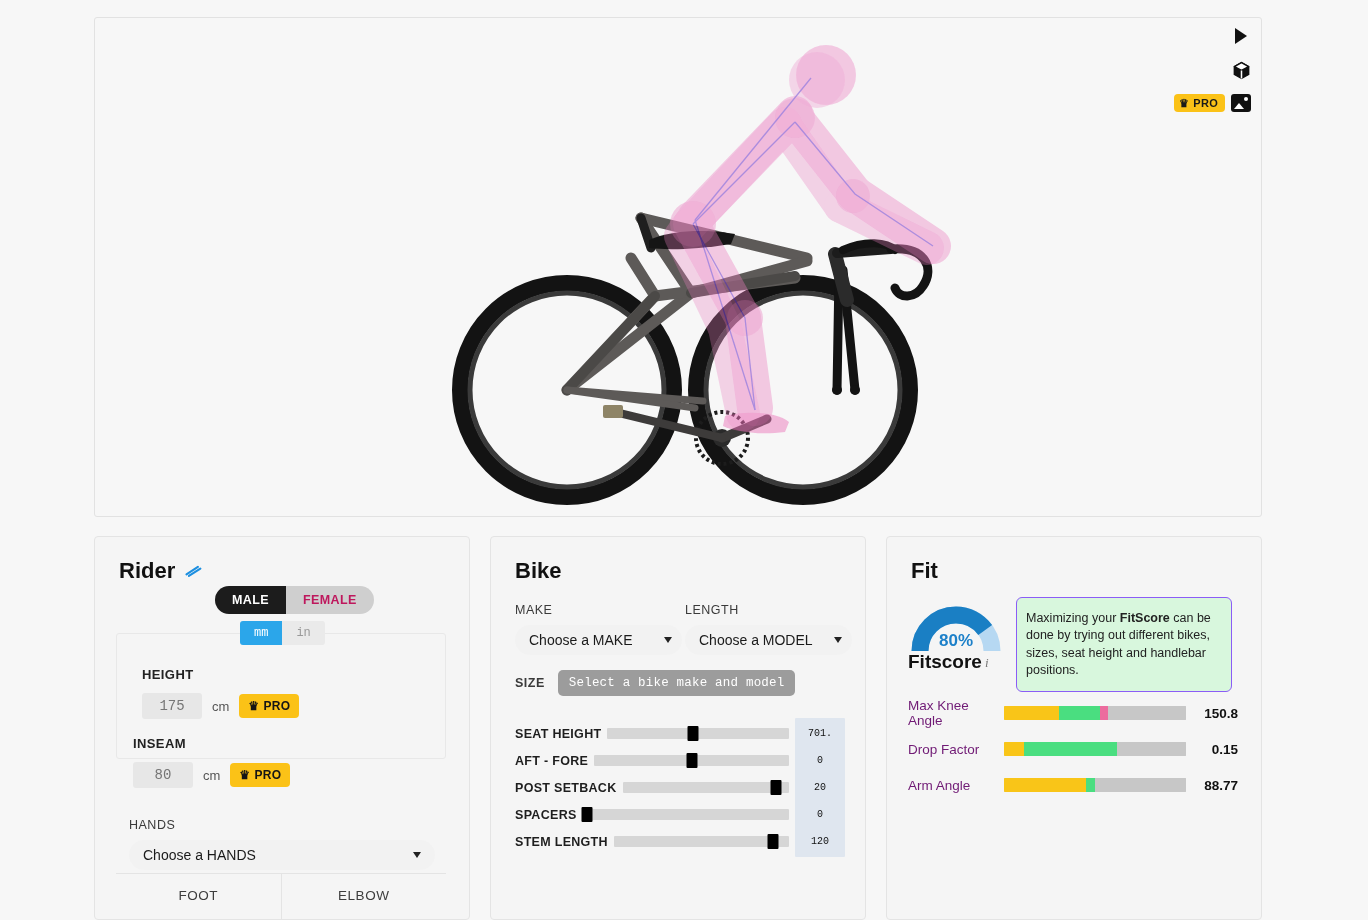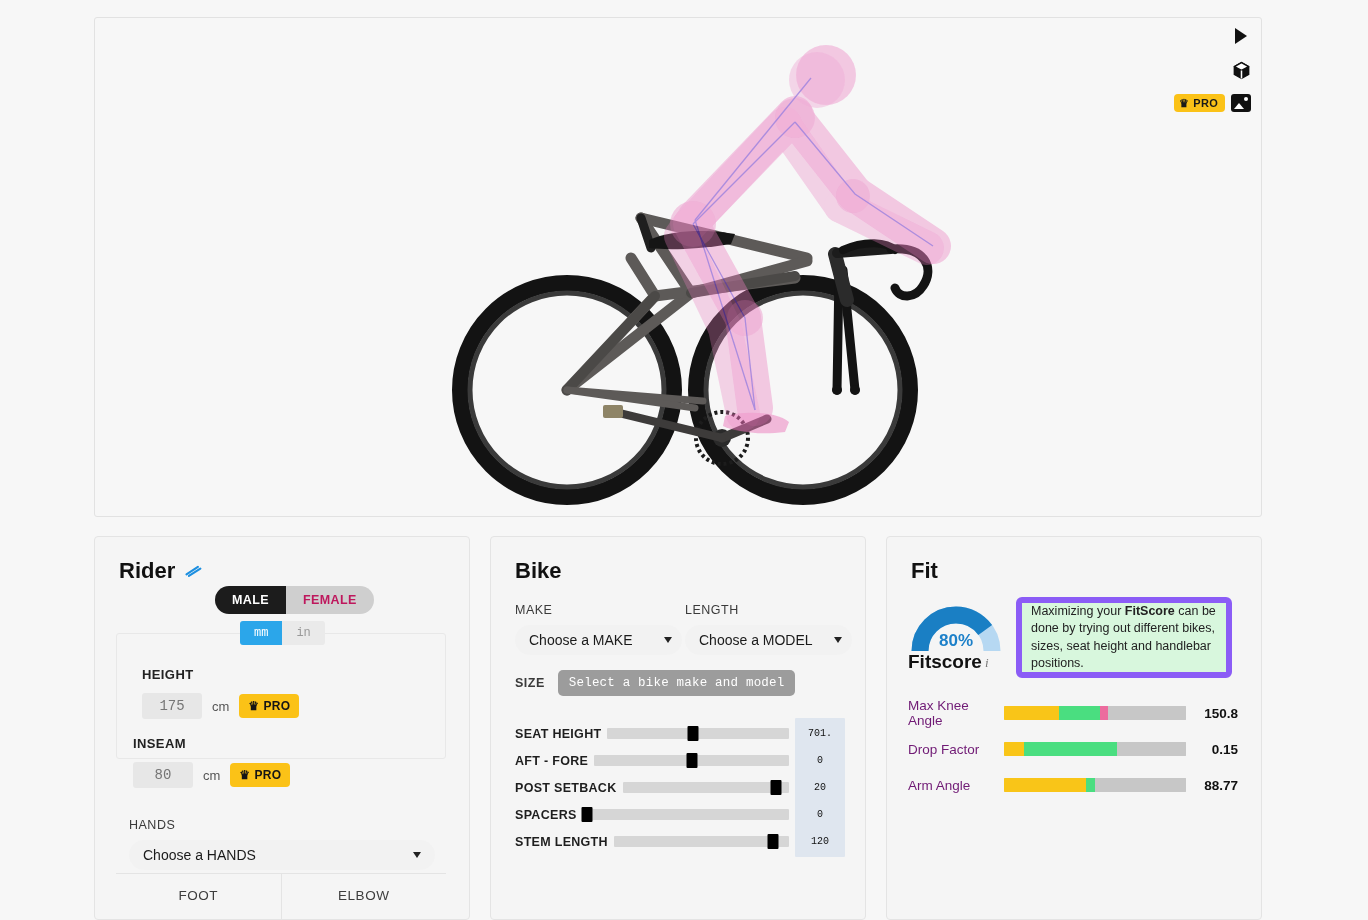--- a/index.html
+++ b/index.html
@@ -191,22 +191,22 @@
     position: absolute; left: 0; top: 54px; width: 106px;
     font-size: 19px; font-weight: bold; color: #111;
     display: flex; align-items: flex-end; gap: 3px;
   }
   .info-i {
     font-family: "Liberation Serif", serif; font-style: italic;
     font-size: 13px; color: #777; font-weight: normal; padding-bottom: 2px;
     cursor: pointer;
   }
   .tip-box {
-    background: #d8f7dd; border: 6px solid #8b5cf6; border-radius: 6px;
-    padding: 0 9px; font-size: 12.5px; line-height: 1.38; color: #222;
+    background: #d8f7dd; border: 1px solid #8b5cf6; border-radius: 6px;
+    padding: 12px 9px; font-size: 12.5px; line-height: 1.38; color: #222;
     width: 216px;
   }
   .metric-row {
     display: flex; align-items: center; height: 36px;
   }
   .metric-name {
     width: 96px; font-size: 13.5px; color: #701a75;
   }
   .metric-bar {
     width: 182px; height: 14px; background: #c7c7c7;

